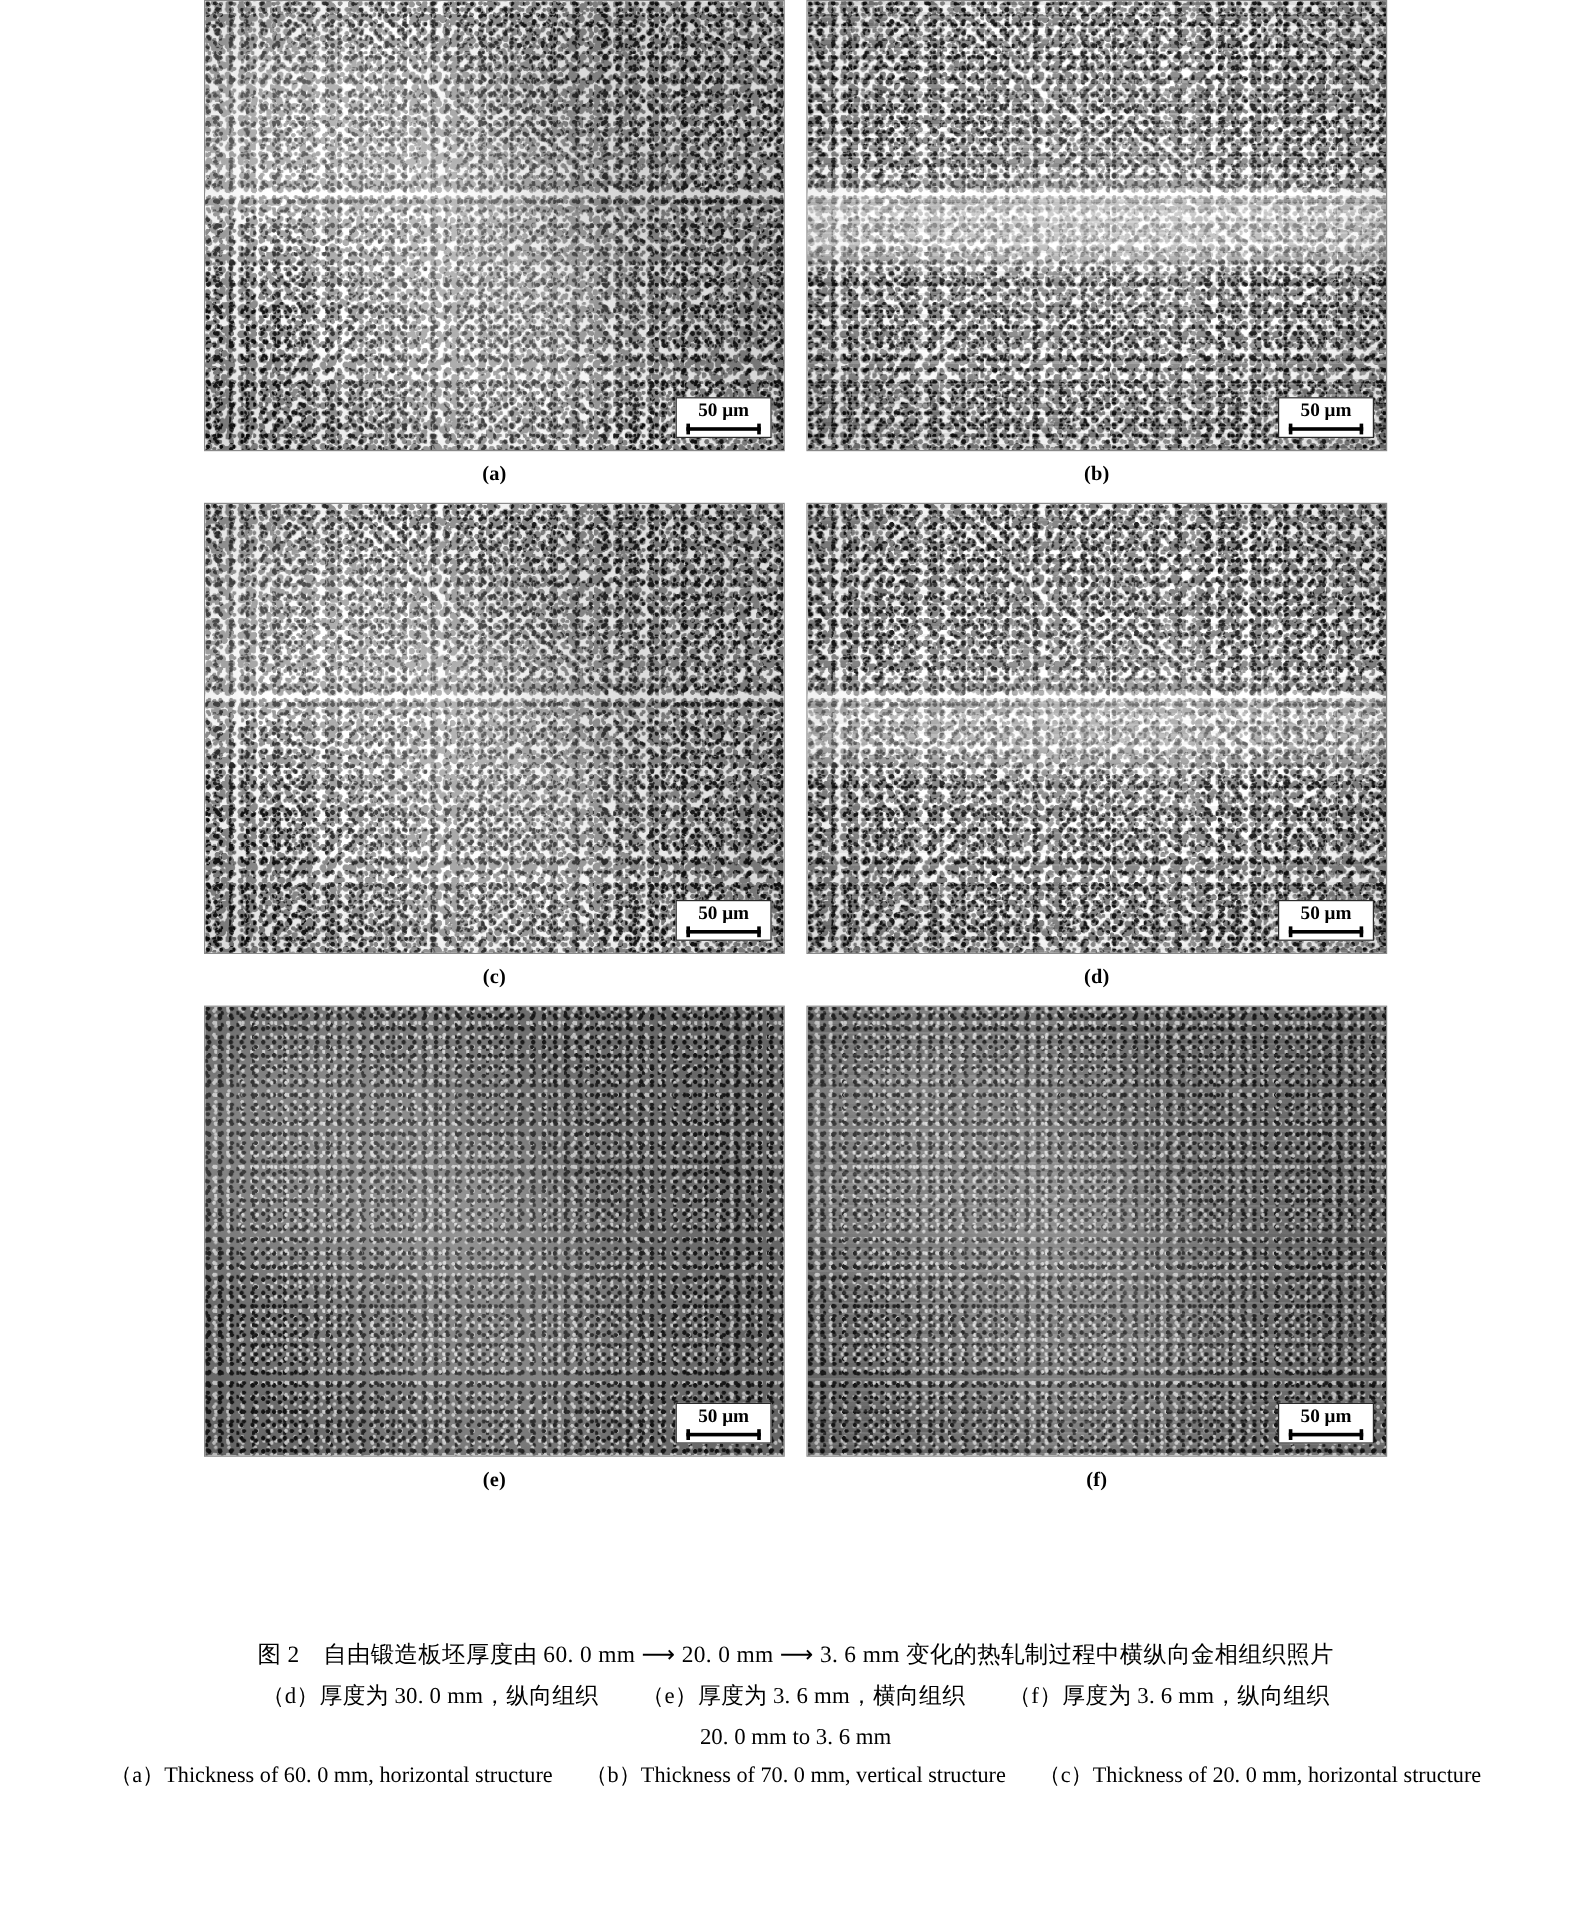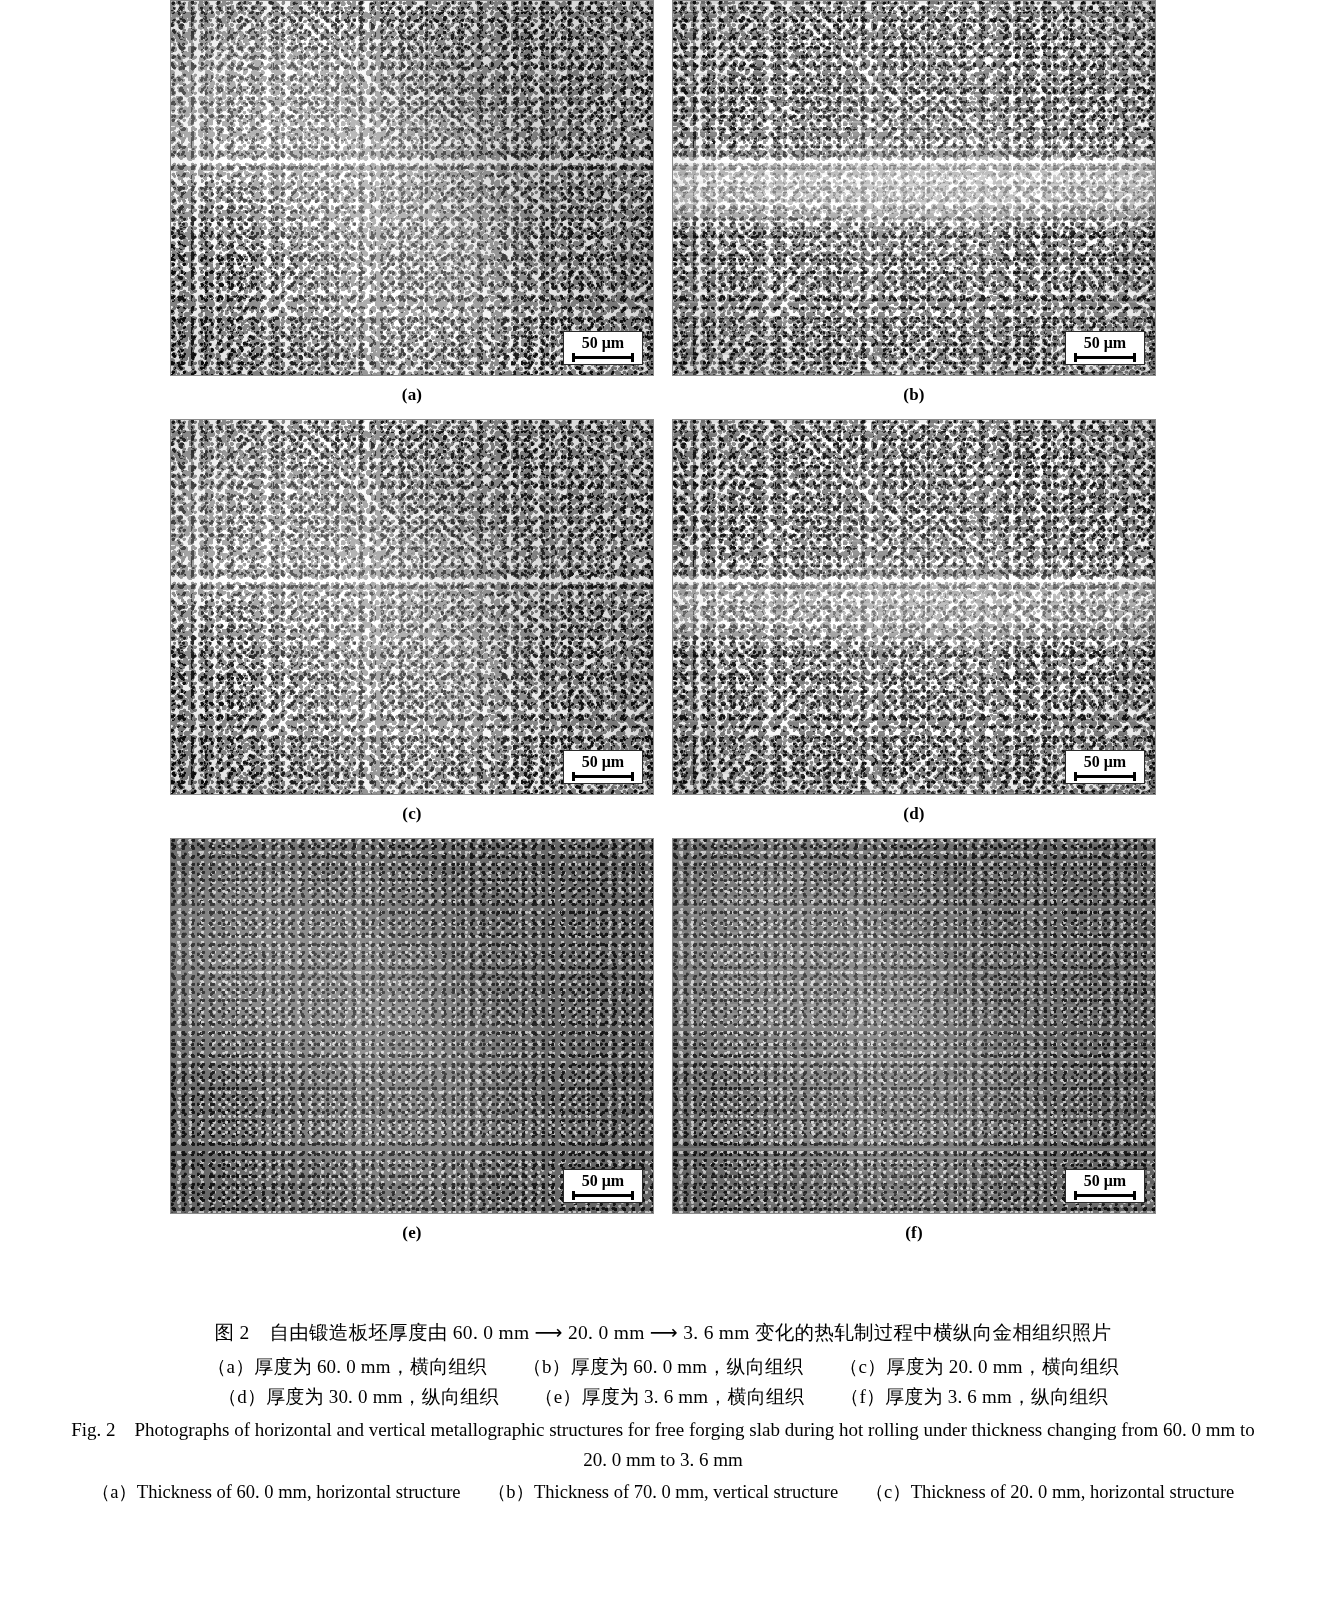--- a/index.html
+++ b/index.html
@@ -181,20 +181,21 @@
   }
   .cap-line {
     font-family: "Liberation Serif", serif;
     font-size: 19px;
     line-height: 1.55;
     color: #000;
   }
   .cap-cn {
     font-size: 19.5px;
     letter-spacing: 0.3px;
+    margin-top: 47px;
   }
   .cap-cn-sub {
     font-size: 19px;
     letter-spacing: 0.2px;
   }
   .cap-en-title {
     font-size: 19px;
     padding: 0 14px;
   }
   .cap-en-sub {
@@ -304,39 +305,31 @@
     </div>
 
   </div>
 
   <div class="caption">
 
     <div class="cap-line cap-cn">图 2　自由锻造板坯厚度由 60. 0 mm ⟶ 20. 0 mm ⟶ 3. 6 mm 变化的热轧制过程中横纵向金相组织照片</div>
 
     <div class="gap-row"></div>
 
-    <div class="cap-line cap-cn-sub">
-      <span>（a）厚度为 60. 0 mm，横向组织</span>
-      <span class="sp-lg"></span>
-      <span>（b）厚度为 60. 0 mm，纵向组织</span>
-      <span class="sp-lg"></span>
-      <span>（c）厚度为 20. 0 mm，横向组织</span>
-    </div>
 
     <div class="cap-line cap-cn-sub">
       <span>（d）厚度为 30. 0 mm，纵向组织</span>
       <span class="sp-lg"></span>
       <span>（e）厚度为 3. 6 mm，横向组织</span>
       <span class="sp-lg"></span>
       <span>（f）厚度为 3. 6 mm，纵向组织</span>
     </div>
 
     <div class="gap-row"></div>
 
-    <div class="cap-line cap-en-title">Fig. 2　Photographs of horizontal and vertical metallographic structures for free forging slab during hot rolling under thickness changing from 60. 0 mm to</div>
     <div class="cap-line cap-en-title">20. 0 mm to 3. 6 mm</div>
 
     <div class="gap-row"></div>
 
     <div class="cap-line cap-en-sub">
       <span>（a）Thickness of 60. 0 mm, horizontal structure</span>
       <span class="sp-md"></span>
       <span>（b）Thickness of 70. 0 mm, vertical structure</span>
       <span class="sp-md"></span>
       <span>（c）Thickness of 20. 0 mm, horizontal structure</span>

